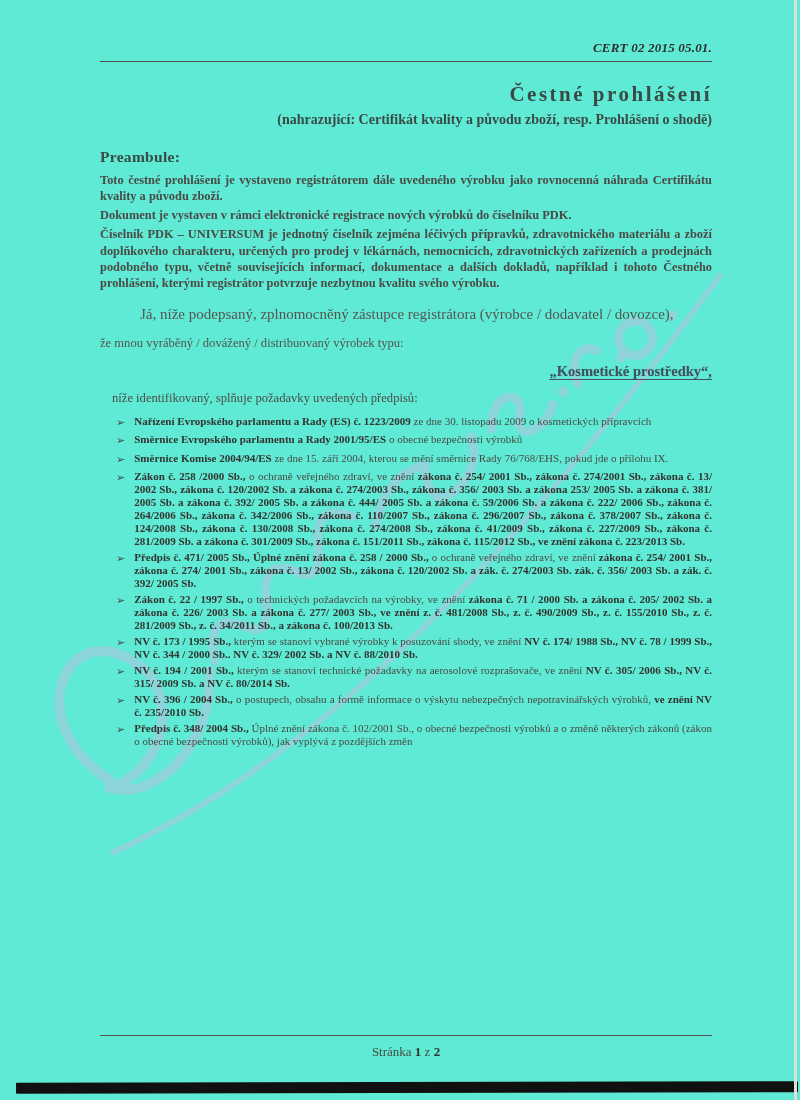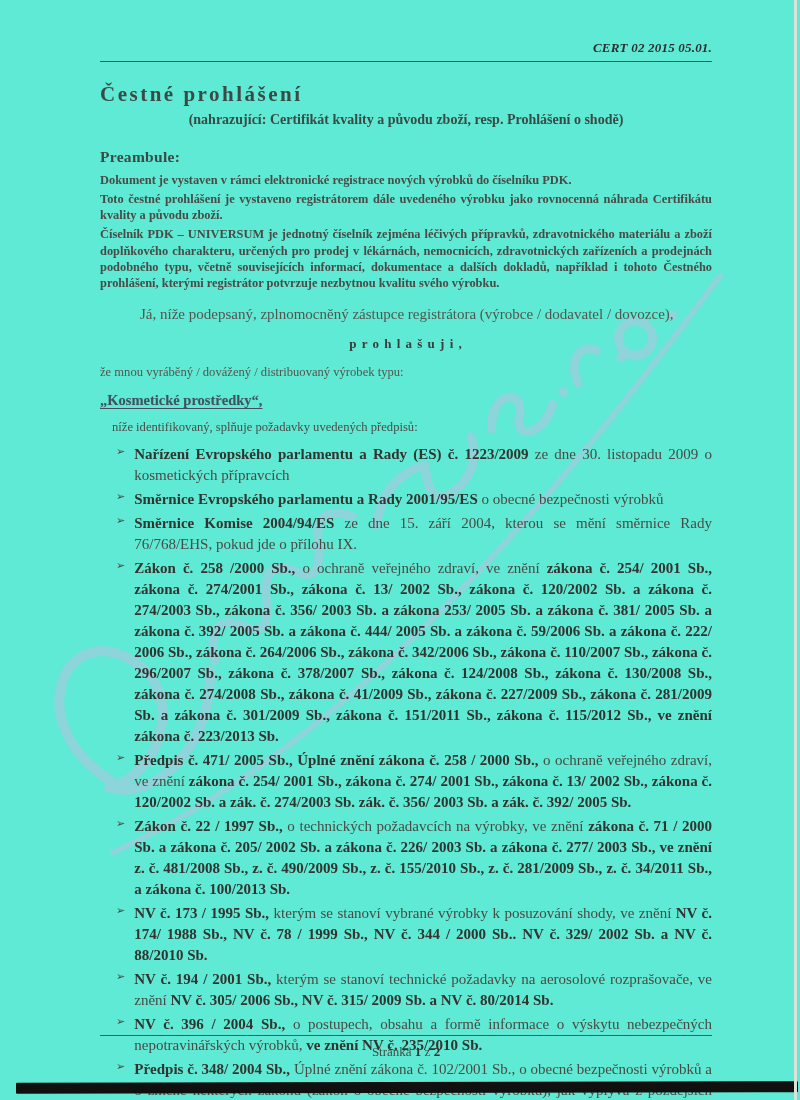--- a/index.html
+++ b/index.html
@@ -18,64 +18,64 @@
   .wm-stroke{stroke:var(--watermark,#b7c1e0);fill:none;stroke-linecap:round;stroke-linejoin:round;opacity:.55;}
   .wm-dot{fill:var(--watermark,#b7c1e0);stroke:none;opacity:.55;}
   
   .content{position:relative;padding:40px 88px 0 100px;z-index:2;}
   .doc-ref{
     text-align:right;font-style:italic;font-weight:bold;
     font-size:13px;color:#2d2d2b;letter-spacing:.2px;
   }
   .header-rule{border-top:1.6px solid #4d4d49;margin-top:5px;}
   .title{
-    margin:20px 0 0 0;text-align:left;
+    margin:20px 0 0 0;text-align:right;
     font-size:21px;font-weight:bold;letter-spacing:2.5px;
     color:var(--heading,#3a4a44);
   }
   .subtitle{
-    margin-top:5px;text-align:center;font-weight:bold;
+    margin-top:5px;text-align:right;font-weight:bold;
     font-size:14px;color:var(--heading,#3a4a44);
   }
   .preamble-heading{
     margin:20px 0 6px 0;font-size:15.5px;font-weight:bold;
     color:var(--heading,#3a4a44);letter-spacing:.3px;
   }
   .preamble-p{
     margin:0 0 3px 0;font-weight:bold;font-size:12.4px;
     line-height:1.3;color:#4a4a46;text-align:justify;
   }
   .intro{
     margin:15px 0 0 0;text-indent:40px;font-size:15px;
     color:#55554f;
   }
   .verb{
     margin:13px 0 0 0;text-align:center;font-weight:bold;
     font-size:13px;color:#3c3c38;letter-spacing:1px;
   }
   .product-intro{margin:13px 0 0 0;font-size:12.6px;color:#55554f;}
-  .product-type{margin:11px 0 0 0;text-align:left;}
+  .product-type{margin:11px 0 0 0;text-align:right;}
   .product-type-text{
     font-weight:bold;font-size:14.5px;color:#41505f;
     text-decoration:underline;text-underline-offset:3px;
     text-shadow:0 0 1px rgba(120,130,150,.25);
   }
   .list-intro{margin:11px 0 0 12px;font-size:12.6px;color:#4c4c47;}
   .reg-list{
     list-style:none;margin:9px 0 0 0;padding:0 0 0 16px;
   }
   .reg-list li{
     display:flex;gap:9px;margin-bottom:3px;
   }
   .bullet{
     flex:0 0 auto;font-family:"DejaVu Sans", sans-serif;
     font-size:11px;color:#44443f;line-height:15.4px;
   }
   .li-body{
-    flex:1;font-size:15px;line-height:21px;color:#4a4a44;
+    flex:1;font-size:11px;line-height:13px;color:#4a4a44;
     text-align:justify;
   }
   .li-body .b{font-weight:bold;color:#33332f;}
   
   .footer{
     position:absolute;left:100px;right:88px;bottom:40px;z-index:2;
     border-top:1.6px solid #55554f;text-align:center;
   }
   .page-number{margin-top:8px;font-size:13px;color:#4a4a45;}
   .page-number .b{font-weight:bold;color:#33332f;}
@@ -111,26 +111,25 @@
 
   <div class="content">
 
     <div class="doc-ref">CERT 02 2015 05.01.</div>
     <div class="header-rule"></div>
 
     <h1 class="title">Čestné prohlášení</h1>
     <div class="subtitle">(nahrazující: Certifikát kvality a původu zboží, resp. Prohlášení o shodě)</div>
 
     <h2 class="preamble-heading">Preambule:</h2>
+    <p class="preamble-p">Toto čestné prohlášení je vystaveno registrátorem dále uvedeného výrobku jako rovnocenná náhrada Certifikátu kvality a původu zboží.</p>
     <p class="preamble-p">Dokument je vystaven v rámci elektronické registrace nových výrobků do číselníku PDK.</p>
-    <p class="preamble-p">Toto čestné prohlášení je vystaveno registrátorem dále uvedeného výrobku jako rovnocenná náhrada Certifikátu kvality a původu zboží.</p>
     <p class="preamble-p">Číselník PDK – UNIVERSUM je jednotný číselník zejména léčivých přípravků, zdravotnického materiálu a zboží doplňkového charakteru, určených pro prodej v lékárnách, nemocnicích, zdravotnických zařízeních a prodejnách podobného typu, včetně souvisejících informací, dokumentace a dalších dokladů, například i tohoto Čestného prohlášení, kterými registrátor potvrzuje nezbytnou kvalitu svého výrobku.</p>
 
     <p class="intro">Já, níže podepsaný, zplnomocněný zástupce registrátora (výrobce / dodavatel / dovozce),</p>
-    <p class="verb">p r o h l a š u j i ,</p>
     <p class="product-intro">že mnou vyráběný / dovážený  / distribuovaný výrobek typu:</p>
     <p class="product-type"><span class="product-type-text">„Kosmetické prostředky“,</span></p>
     <p class="list-intro">níže identifikovaný, splňuje požadavky uvedených předpisů:</p>
 
     <ul class="reg-list">
         <li>
           <span class="bullet">➢</span>
           <span class="li-body"><span class="b">Nařízení Evropského parlamentu a Rady (ES) č. 1223/2009</span><span> ze dne 30. listopadu 2009 o kosmetických přípravcích</span></span>
         </li>
         <li>

